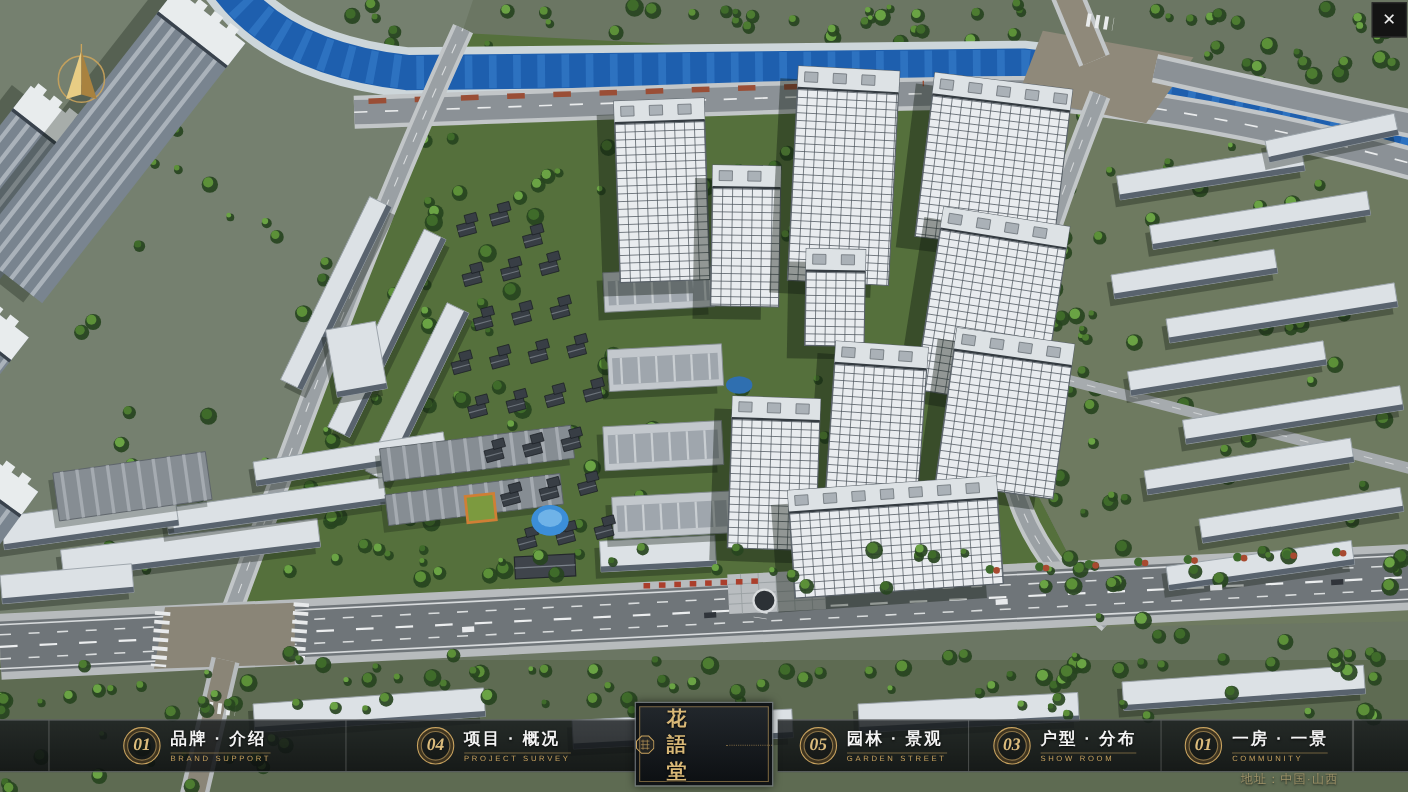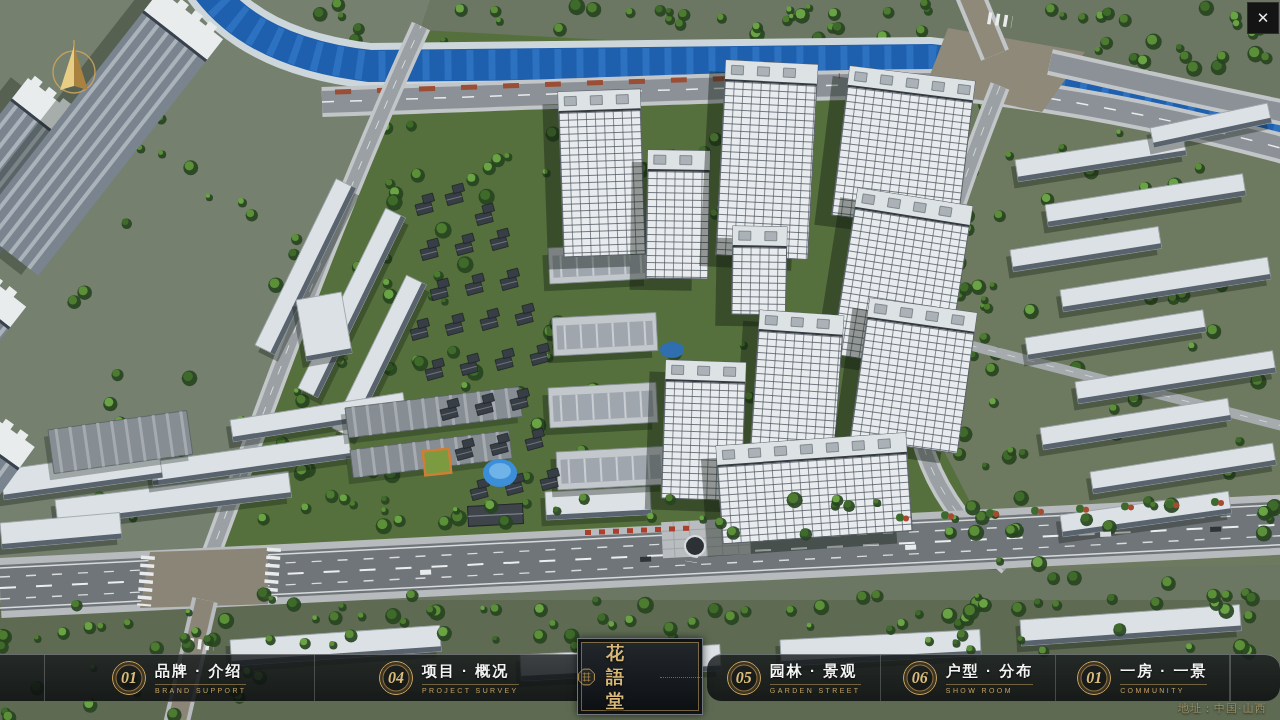--- a/index.html
+++ b/index.html
@@ -13,21 +13,21 @@
     background:#141414;border:1px solid #2e2e2e;color:#ececec;font-size:15px;
     display:flex;align-items:center;justify-content:center;cursor:pointer;
     font-family:"DejaVu Sans",sans-serif;}
 
   
   .bar{position:absolute;top:654px;height:48px;display:flex;
        background:linear-gradient(rgba(24,28,30,.82),rgba(10,12,14,.85));
        border-top:1px solid rgba(205,210,214,.45);
        border-bottom:1px solid rgba(205,210,214,.35);box-sizing:border-box;}
   .bar-left{left:0;width:584px;}
-  .bar-right{left:707px;width:573px;border-radius:15px;}
+  .bar-right{left:707px;width:573px;}
   .bar-spacer{width:44px;border-right:1px solid rgba(255,255,255,.22);}
   .bar-spacer.end{border-right:none;border-left:1px solid rgba(255,255,255,.22);width:49px;}
   .nav-item{flex:1;display:flex;align-items:center;justify-content:center;gap:9px;
             border-right:1px solid rgba(255,255,255,.20);cursor:pointer;}
   .nav-item:last-of-type{border-right:1px solid rgba(255,255,255,.20);}
   .badge{width:34px;height:34px;border-radius:50%;flex:0 0 34px;
          border:1px solid #c9a35f;box-sizing:border-box;
          box-shadow:inset 0 0 0 2.5px rgba(0,0,0,.55),inset 0 0 0 3.5px rgba(201,163,95,.65);
          display:flex;align-items:center;justify-content:center;
          color:#dcbc7c;font-family:"Liberation Serif",serif;font-style:italic;
@@ -43,21 +43,21 @@
   .logo-plate{position:absolute;left:577px;top:638px;width:126px;height:77px;
       background:linear-gradient(#23282d,#0c0f12);
       border:1px solid #70767b;box-sizing:border-box;
       box-shadow:inset 0 0 0 3px #101316,inset 0 0 0 4px rgba(201,163,95,.55),0 0 8px rgba(0,0,0,.6);
       display:flex;flex-direction:row;align-items:center;justify-content:center;
       gap:3px;cursor:pointer;}
   .logo-title{color:#d9b877;font-family:"Liberation Serif",serif;font-size:18px;
       font-weight:bold;letter-spacing:8px;margin-left:8px;text-shadow:0 1px 2px #000;}
   .logo-dots{width:64px;border-bottom:1px dotted rgba(201,163,95,.55);height:1px;}
 
-  .address{position:absolute;left:1178px;top:701px;color:#a0946a;font-size:11px;
+  .address{position:absolute;left:1128px;top:701px;color:#a0946a;font-size:11px;
            letter-spacing:1px;text-shadow:0 1px 2px rgba(0,0,0,.8);white-space:nowrap;}
 </style>
 </head>
 <body>
 
 <div class="stage">
 
   <svg id="map" viewBox="0 0 1280 720">
     <defs>
       <pattern id="win" width="9" height="7" patternUnits="userSpaceOnUse">
@@ -1644,21 +1644,21 @@
     <div class="nav-item">
       <div class="badge">05</div>
       <div class="nav-text">
         <div class="nav-title">园林 · 景观</div>
         <div class="nav-sub">GARDEN STREET</div>
       </div>
     </div>
 
 
     <div class="nav-item">
-      <div class="badge">06</div>
+      <div class="badge">03</div>
       <div class="nav-text">
         <div class="nav-title">户型 · 分布</div>
         <div class="nav-sub">SHOW ROOM</div>
       </div>
     </div>
 
     <div class="nav-item">
       <div class="badge">01</div>
       <div class="nav-text">
         <div class="nav-title">一房 · 一景</div>

